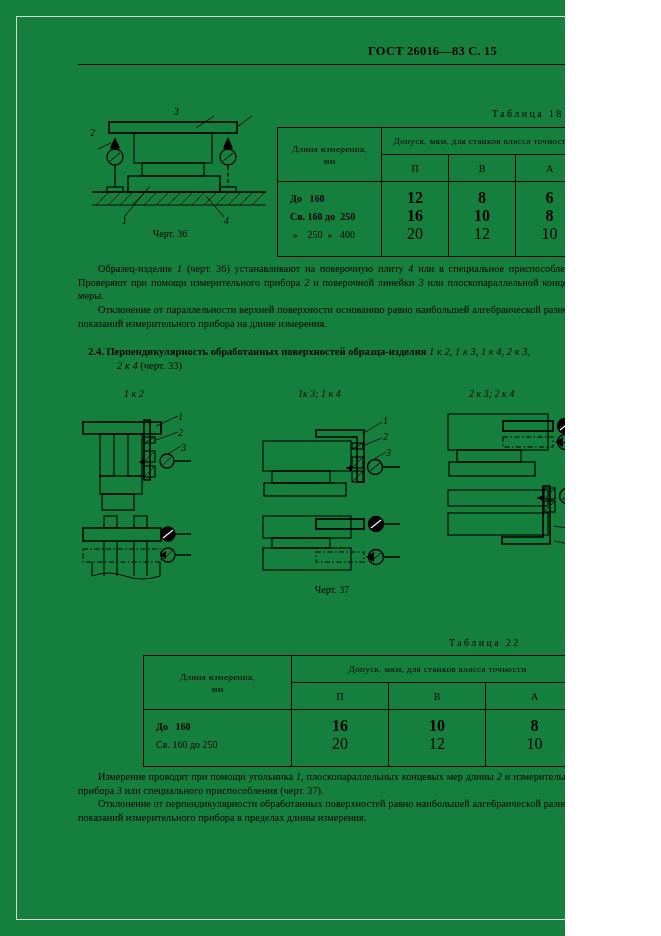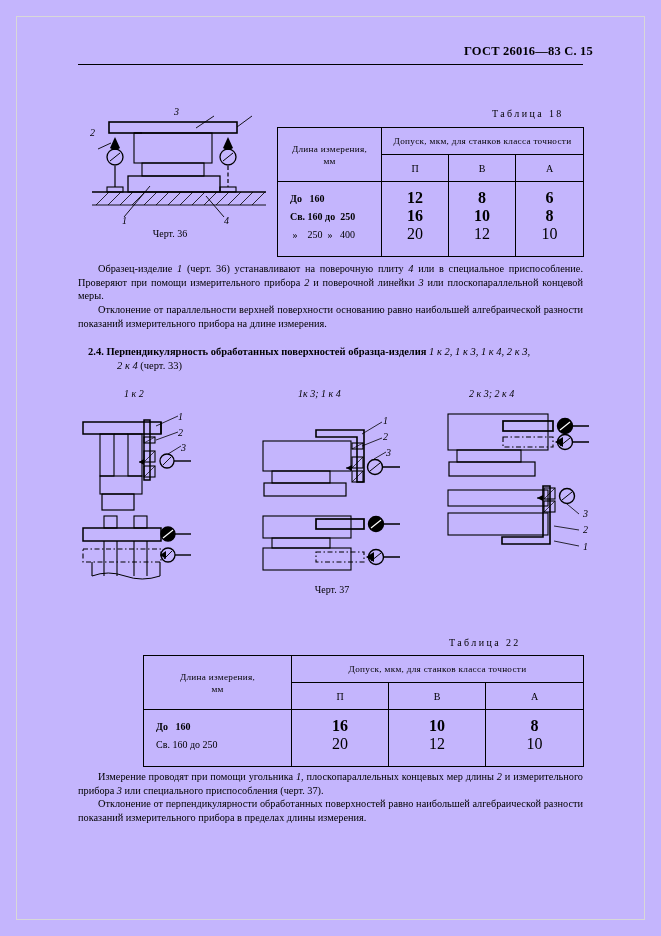--- a/index.html
+++ b/index.html
@@ -2,23 +2,23 @@
 <html><head>
 <meta charset="utf-8">
 <style>
   html, body {
     margin: 0;
     padding: 0;
     background: #ffffff;
   }
   .page {
     position: relative;
-    width: 661px;
+    width: 565px;
     height: 936px;
-    background: #c4b5fd;
+    background: #15803d;
     font-family: "Liberation Serif", "DejaVu Serif", serif;
     color: #000000;
     overflow: hidden;
   }
   .page-border {
     position: absolute;
     left: 16px; top: 16px;
     width: 629px; height: 904px;
     border: 1px solid #d8d8d8;
     box-sizing: border-box;

